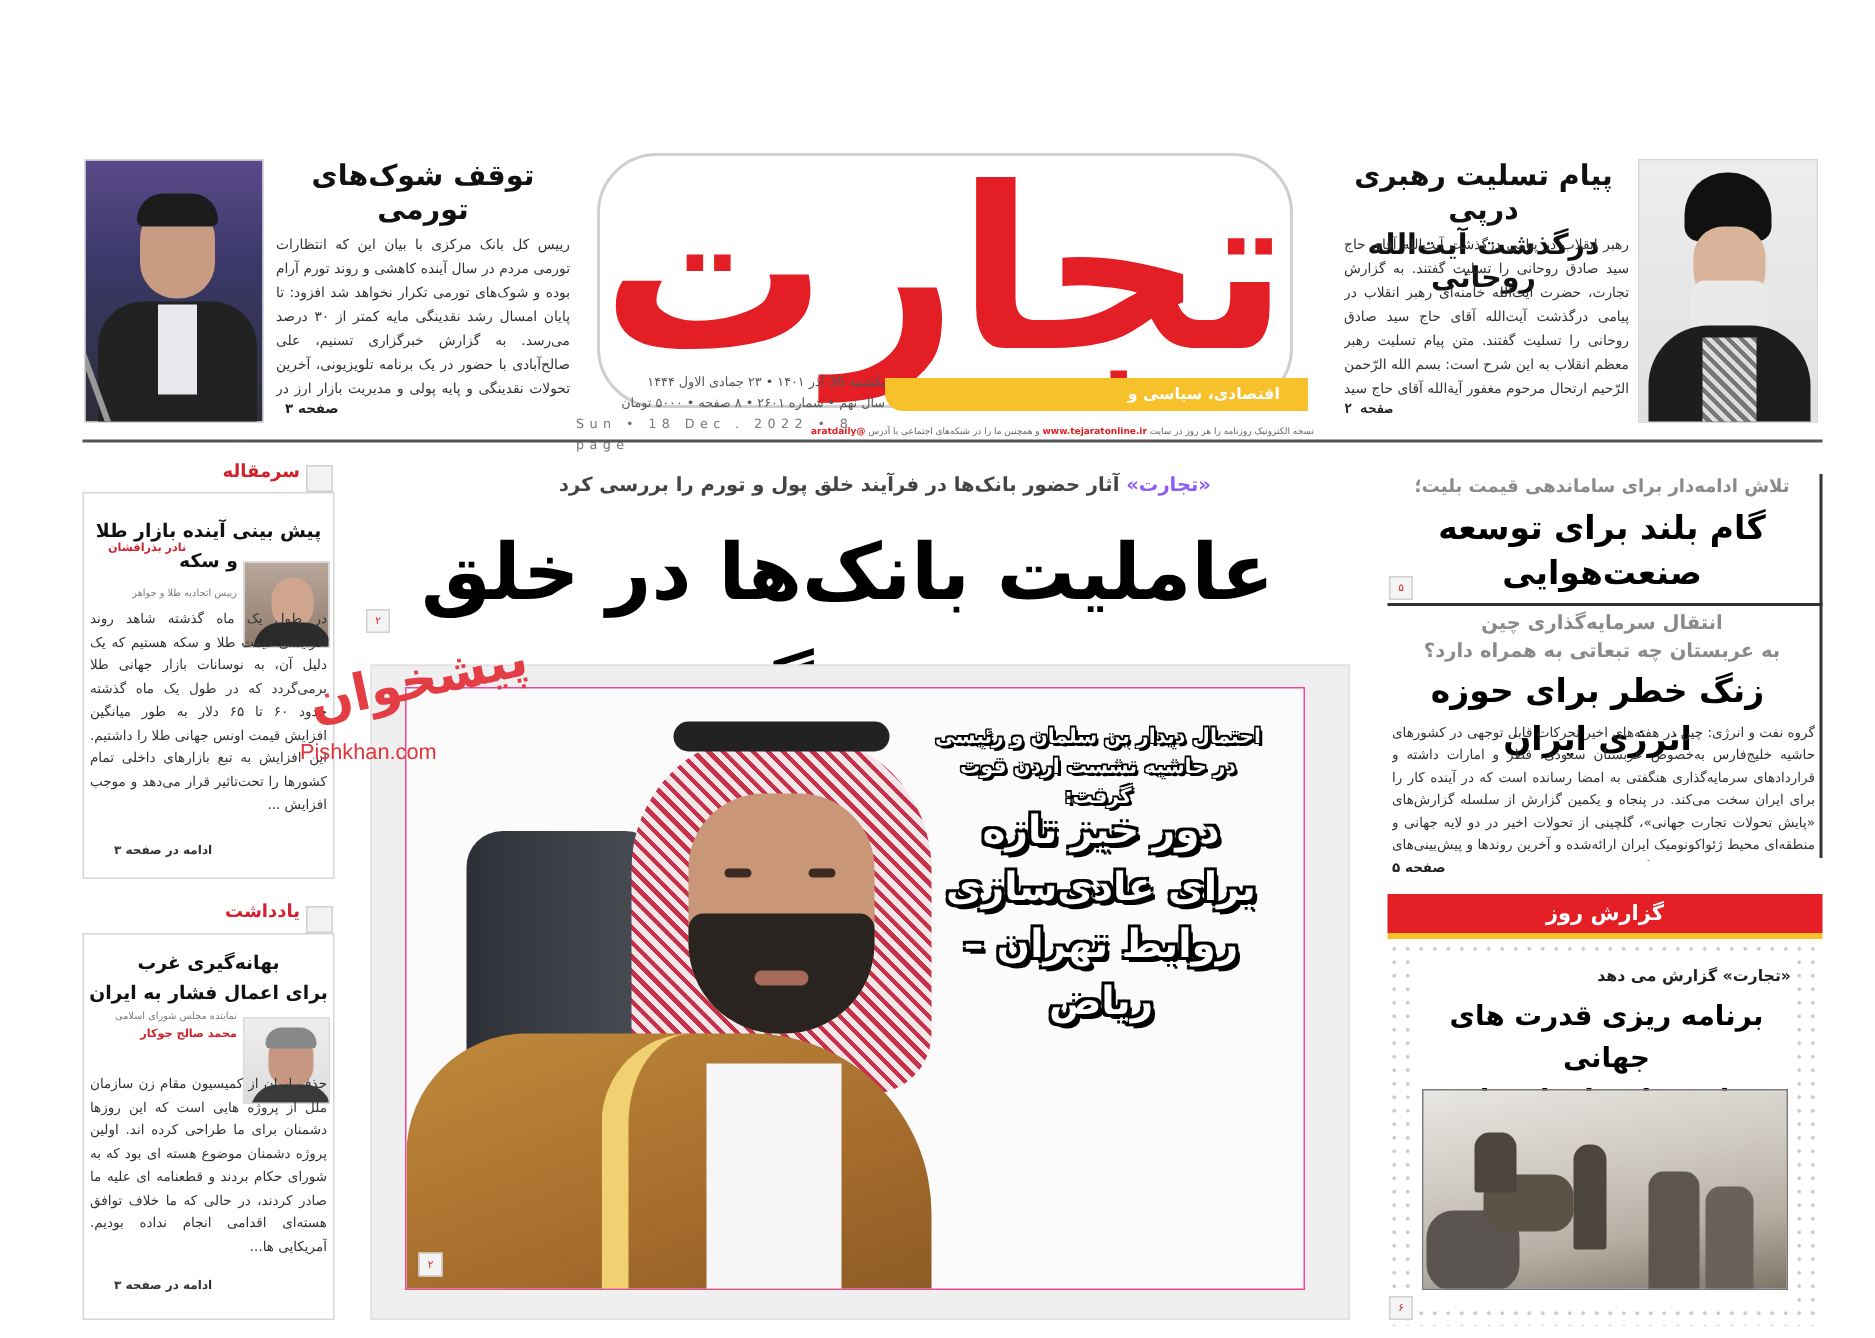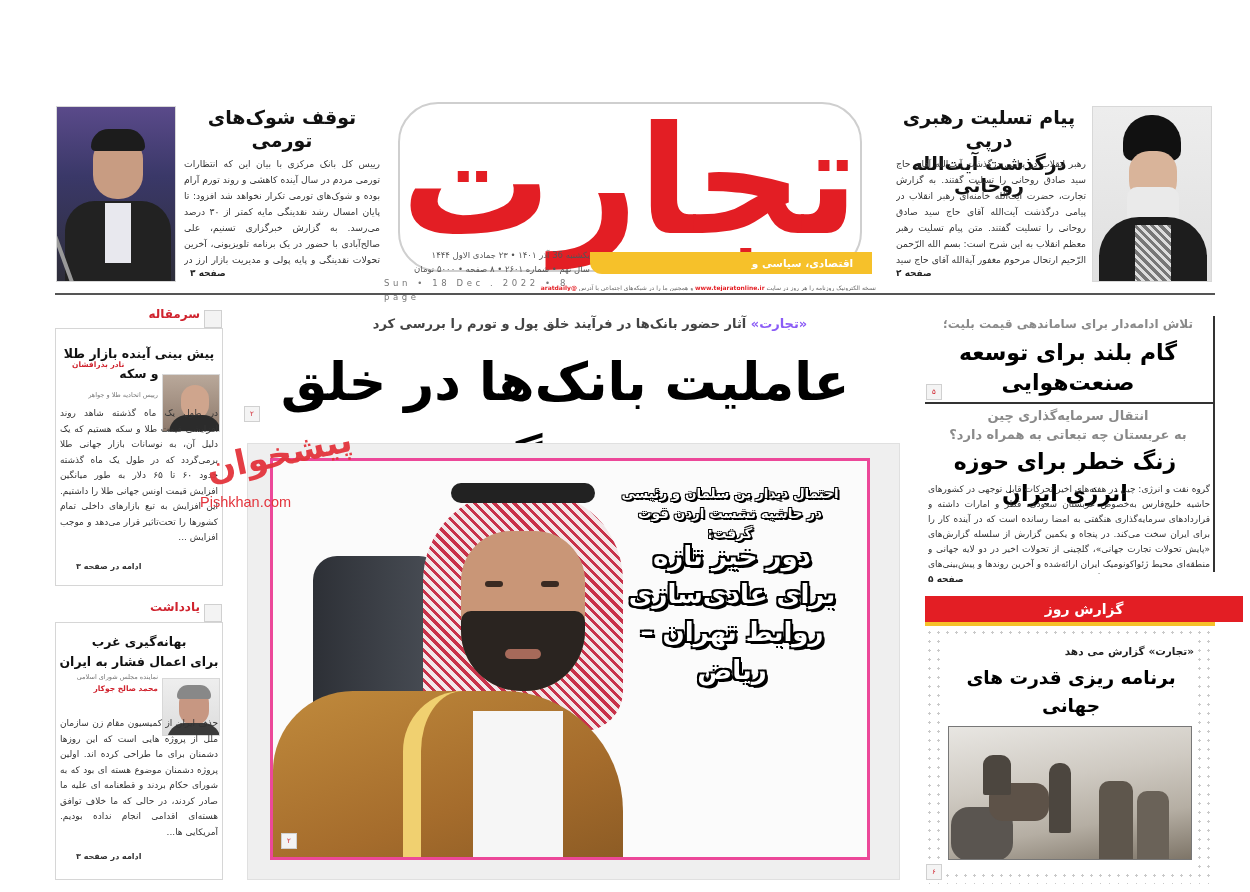--- a/index.html
+++ b/index.html
@@ -64,21 +64,21 @@
     .wm-fa { left: 205px; top: 434px; font-size: 34px; color: #e3343c; font-weight: bold; transform: rotate(-12deg); opacity: .95; }
     .wm-en { left: 200px; top: 494px; font-size: 14.5px; color: #e3343c; font-family: "Liberation Sans", sans-serif; direction: ltr; }
 
     
     .kicker { left: 300px; top: 316px; width: 580px; text-align: center; font-size: 13px; font-weight: bold; color: #444; }
     .kicker .brand { color: #8b5cf6; }
     .headline { left: 250px; top: 342px; width: 630px; text-align: center; font-size: 52px; font-weight: bold; color: #000; letter-spacing: -2px; line-height: 80px; }
     .pnum { width: 16px; height: 16px; border: 1px solid #d0d0d0; background: #f4f4f4; font-size: 7px; color: #d0232e; text-align: center; line-height: 14px; }
 
     .main-frame { left: 247px; top: 443px; width: 653px; height: 437px; background: #efefef; border: 1px solid #e0e0e0; }
-    .main-photo { left: 270px; top: 458px; width: 600px; height: 402px; background: #fbfbfb; border: 3px solid #ec4899; overflow: hidden; }
+    .main-photo { left: 270px; top: 458px; width: 600px; height: 402px; background: #fbfbfb; border: 1px solid #ec4899; overflow: hidden; }
     .mbs-chair { position: absolute; left: 40px; top: 95px; width: 130px; height: 240px; background: linear-gradient(90deg,#2d3036,#4a4f57); border-radius: 24px; }
     .mbs-robe { position: absolute; left: 0; top: 230px; width: 350px; height: 180px; background: linear-gradient(160deg,#c08a3c 0%,#a56c2c 60%,#8a5a24 100%); border-radius: 80px 120px 0 0; }
     .mbs-trim { position: absolute; left: 130px; top: 230px; width: 220px; height: 180px; border-left: 18px solid #f0d070; border-radius: 60px 0 0 0; }
     .mbs-thobe { position: absolute; left: 200px; top: 250px; width: 90px; height: 160px; background: #f6f6f6; }
     .mbs-ghutra { position: absolute; left: 150px; top: 30px; width: 200px; height: 240px; background: repeating-linear-gradient(45deg,#c8324a 0 3px,#f3e6e8 3px 7px); border-radius: 90px 90px 40px 40px; }
     .mbs-agal { position: absolute; left: 178px; top: 22px; width: 144px; height: 20px; background: #222; border-radius: 10px; }
     .mbs-face { position: absolute; left: 188px; top: 70px; width: 124px; height: 160px; background: #c99677; border-radius: 50px 50px 60px 60px; }
     .mbs-beard { position: absolute; left: 188px; top: 150px; width: 124px; height: 80px; background: #2a2420; border-radius: 10px 10px 60px 60px; }
     .mbs-mouth { position: absolute; left: 232px; top: 188px; width: 36px; height: 10px; background: #a66a5a; border-radius: 6px; }
     .mbs-eye { position: absolute; top: 120px; width: 18px; height: 6px; background: #3a2a22; border-radius: 3px; }
@@ -86,21 +86,21 @@
     .overlay-kicker { position: absolute; right: 22px; top: 22px; width: 230px; text-align: center; font-size: 13.5px; font-weight: bold; color: #fff; line-height: 20px; text-shadow: -1px -1px 0 #000, 1px -1px 0 #000, -1px 1px 0 #000, 1px 1px 0 #000, 2px 2px 0 #000; }
     .overlay-head { position: absolute; right: 10px; top: 76px; width: 250px; text-align: center; font-size: 26px; font-weight: bold; color: #fff; line-height: 38px; text-shadow: -2px -2px 0 #000, 2px -2px 0 #000, -2px 2px 0 #000, 2px 2px 0 #000, 3px 3px 0 #000; }
 
     
     .vr-right { left: 1213px; top: 316px; width: 2px; height: 256px; background: #333; }
     .r-sub { color: #8a8a8a; font-weight: bold; text-align: center; }
     .r-head { color: #000; font-weight: bold; text-align: center; }
     .r-text { font-size: 9px; line-height: 15px; color: #333; text-align: justify; }
     .hr-right { left: 925px; top: 402px; width: 290px; height: 2px; background: #333; }
 
-    .report-bar { left: 925px; top: 596px; width: 318px; height: 26px; background: #e31e24; color: #fff; font-size: 14px; font-weight: bold; text-align: center; line-height: 26px; }
+    .report-bar { left: 925px; top: 596px; width: 290px; height: 26px; background: #e31e24; color: #fff; font-size: 14px; font-weight: bold; text-align: center; line-height: 26px; }
     .report-yellow { left: 925px; top: 622px; width: 290px; height: 4px; background: #f6c12a; }
     .report-box { left: 925px; top: 628px; width: 290px; height: 256px;
       background-image: radial-gradient(#c9c9c9 1px, transparent 1.2px); background-size: 9px 9px; background-color: #fff; }
     .report-inner { left: 946px; top: 638px; width: 248px; height: 236px; background: #fff; }
     .report-kicker { left: 946px; top: 645px; width: 248px; text-align: right; font-size: 10.5px; font-weight: bold; color: #222; }
     .report-head { left: 940px; top: 664px; width: 262px; text-align: center; font-size: 18.5px; font-weight: bold; color: #000; line-height: 28px; }
     .mine-photo { left: 948px; top: 726px; width: 244px; height: 134px; border: 1px solid #777; overflow: hidden;
       background: linear-gradient(170deg,#e8e6e2 0%,#cfcac2 40%,#b5aea3 70%,#7e7568 100%); }
     .mine-photo .m { position: absolute; background: #4c463f; border-radius: 10px 10px 2px 2px; }
     .mine-photo .donkey { position: absolute; left: 40px; top: 56px; width: 60px; height: 38px; background: #5d5248; border-radius: 14px; }
@@ -115,21 +115,21 @@
     <div class="beard"></div>
     <div class="robe"></div>
     <div class="scarf"></div>
 </div>
 
 <div class="abs mh-title" style="left:890px; top:106px; width:198px; font-size:19px;">
   <div>پیام تسلیت رهبری درپی</div>
   <div>درگذشت آیت‌الله روحانی</div>
 </div>
 <div class="abs mh-body" style="left:896px; top:156px; width:190px; height:114px; overflow:hidden;">رهبر انقلاب در پیامی درگذشت آیت‌الله آقای حاج سید صادق روحانی را تسلیت گفتند. به گزارش تجارت، حضرت آیت‌الله خامنه‌ای رهبر انقلاب در پیامی درگذشت آیت‌الله آقای حاج سید صادق روحانی را تسلیت گفتند. متن پیام تسلیت رهبر معظم انقلاب به این شرح است: بسم الله الرّحمن الرّحیم ارتحال مرحوم مغفور آیةالله آقای حاج سید صادق روحانی رضوان‌الله‌علیه را به خاندان مکرّم و ...</div>
-<div class="abs page-ref" style="left:896px; top:268px;">صفحه ۲</div>
+<div class="abs page-ref" style="left:896px; top:268px;font-family:Liberation Mono, monospace;">صفحه ۲</div>
 
 <div class="abs logo-wrap">
   <div class="logo-outline"></div>
   <div class="logo-text">تجارت</div>
 </div>
 <div class="abs logo-tagline-bar"></div>
 <div class="abs logo-tagline">اقتصادی، سیاسی و اجتماعی</div>
 
 <div class="abs dateline">
   <div>یکشنبه 36 آذر ۱۴۰۱ • ۲۳ جمادی الاول ۱۴۴۴</div>

